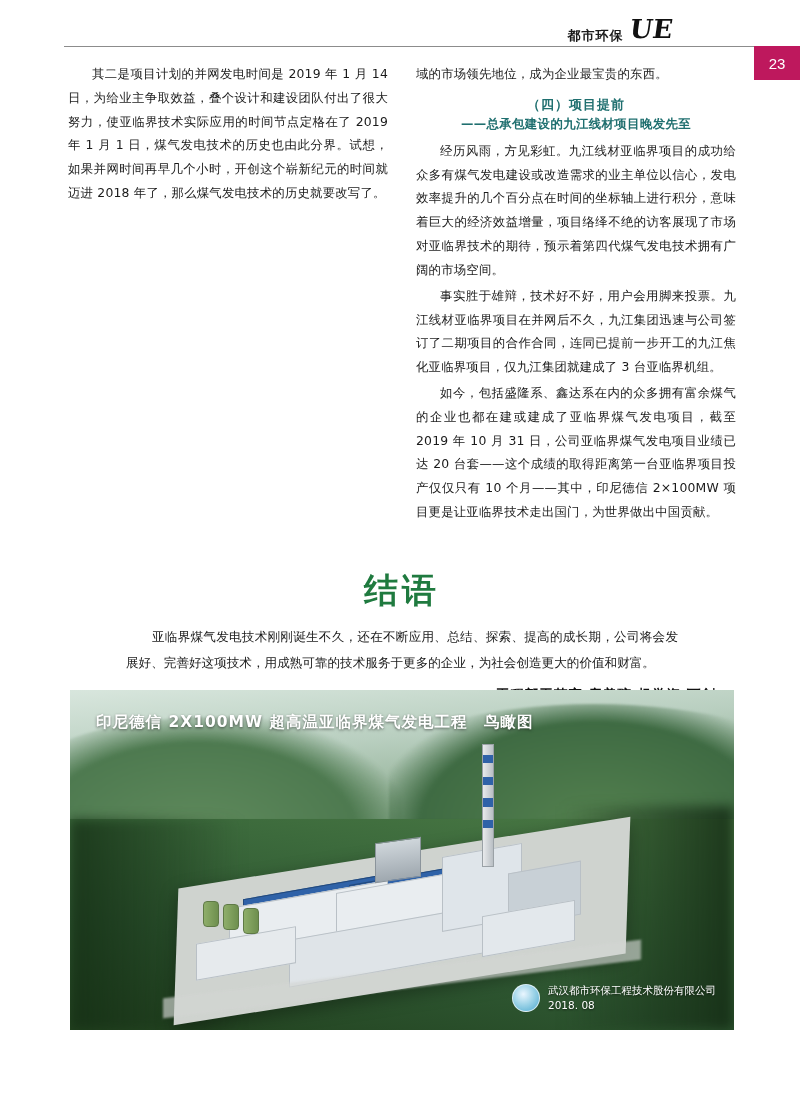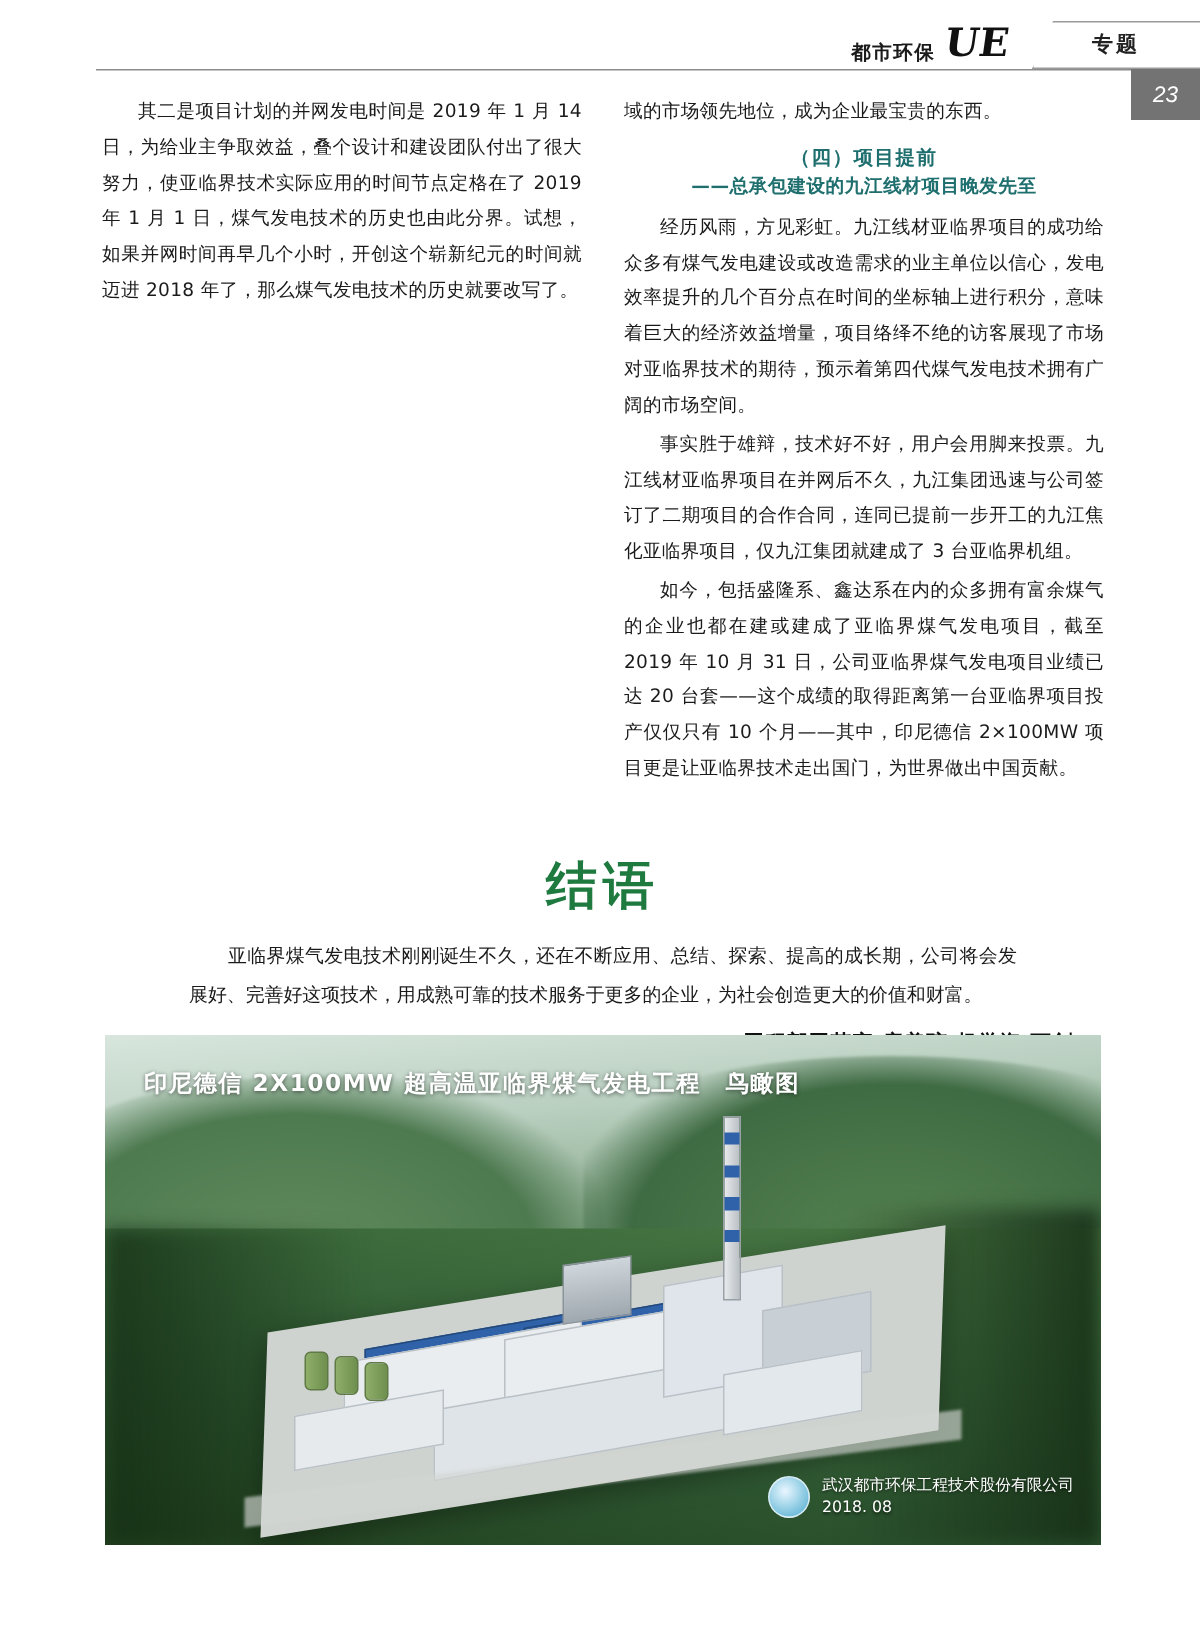--- a/index.html
+++ b/index.html
@@ -78,28 +78,27 @@
     color: #222;
     letter-spacing: 2px;
   }
 
   .page-number {
     position: absolute;
     right: 0;
     top: 46px;
     width: 46px;
     height: 34px;
-    background: #737373;
+    background: #be185d;
     color: #ffffff;
     font-family: "Liberation Sans", sans-serif;
     font-size: 15px;
     display: flex;
     align-items: center;
     justify-content: center;
-    font-style: italic;
   }
 
   
   .columns {
     position: absolute;
     top: 62px;
     left: 68px;
     width: 668px;
     display: flex;
     gap: 28px;
@@ -317,24 +316,20 @@
 </style>
 </head>
 <body>
 
 <div class="page-header">
   <div class="masthead">
     <span class="masthead-cn">都市环保</span>
     <span class="masthead-logo">UE</span>
   </div>
   <div class="header-rule"></div>
-  <div class="header-tab">
-    <div class="tab-shape"></div>
-    <div class="tab-label">专题</div>
-  </div>
 </div>
 <div class="page-number">23</div>
 
 <div class="columns">
 
   <div class="col">
     <p class="cn indent">其二是项目计划的并网发电时间是 2019 年 1 月 14 日，为给业主争取效益，叠个设计和建设团队付出了很大努力，使亚临界技术实际应用的时间节点定格在了 2019 年 1 月 1 日，煤气发电技术的历史也由此分界。试想，如果并网时间再早几个小时，开创这个崭新纪元的时间就迈进 2018 年了，那么煤气发电技术的历史就要改写了。</p>
   </div>
 
   <div class="col">

